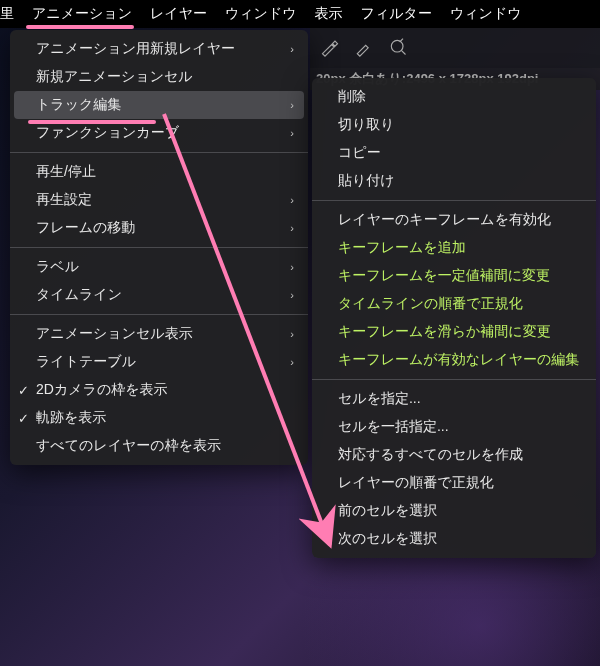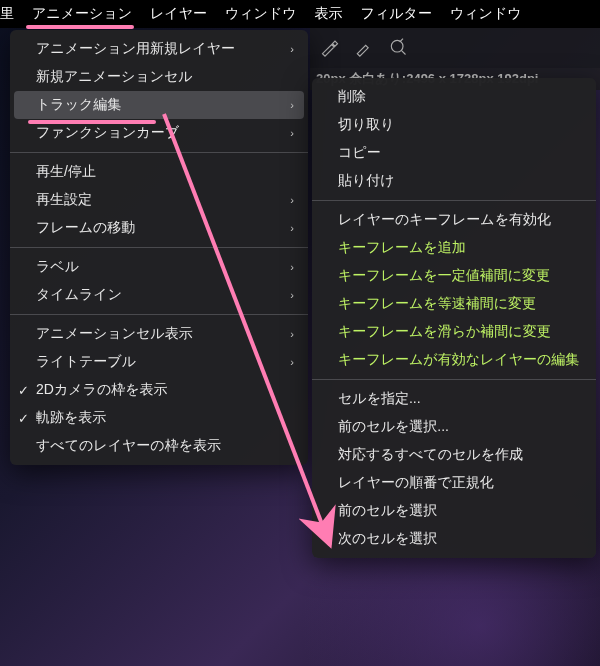--- a/index.html
+++ b/index.html
@@ -264,34 +264,34 @@
     <div class="item">
       <span>レイヤーのキーフレームを有効化</span>
     </div>
     <div class="item disabled">
       <span>キーフレームを追加</span>
     </div>
     <div class="item disabled">
       <span>キーフレームを一定値補間に変更</span>
     </div>
     <div class="item disabled">
-      <span>キーフレームを等速補間に変更</span>
+      <span>タイムラインの順番で正規化</span>
     </div>
     <div class="item disabled">
       <span>キーフレームを滑らか補間に変更</span>
     </div>
     <div class="item disabled">
       <span>キーフレームが有効なレイヤーの編集</span>
     </div>
     <div class="sep"></div>
     <div class="item">
       <span>セルを指定...</span>
     </div>
     <div class="item">
-      <span>前のセルを選択...</span>
+      <span>セルを一括指定...</span>
     </div>
     <div class="item">
       <span>対応するすべてのセルを作成</span>
     </div>
     <div class="item">
       <span>レイヤーの順番で正規化</span>
     </div>
     <div class="item">
       <span>前のセルを選択</span>
     </div>

